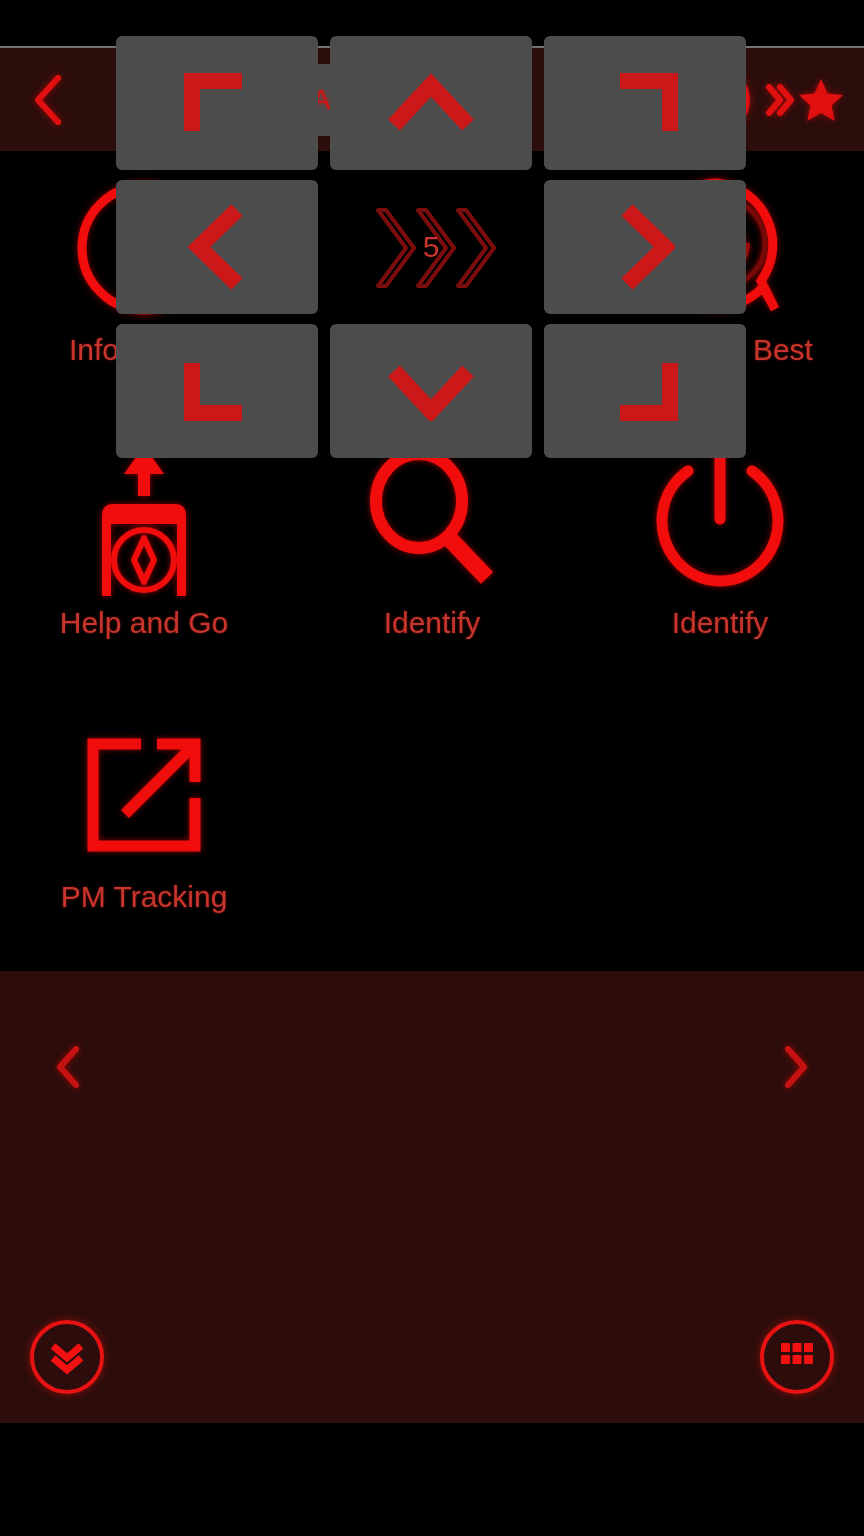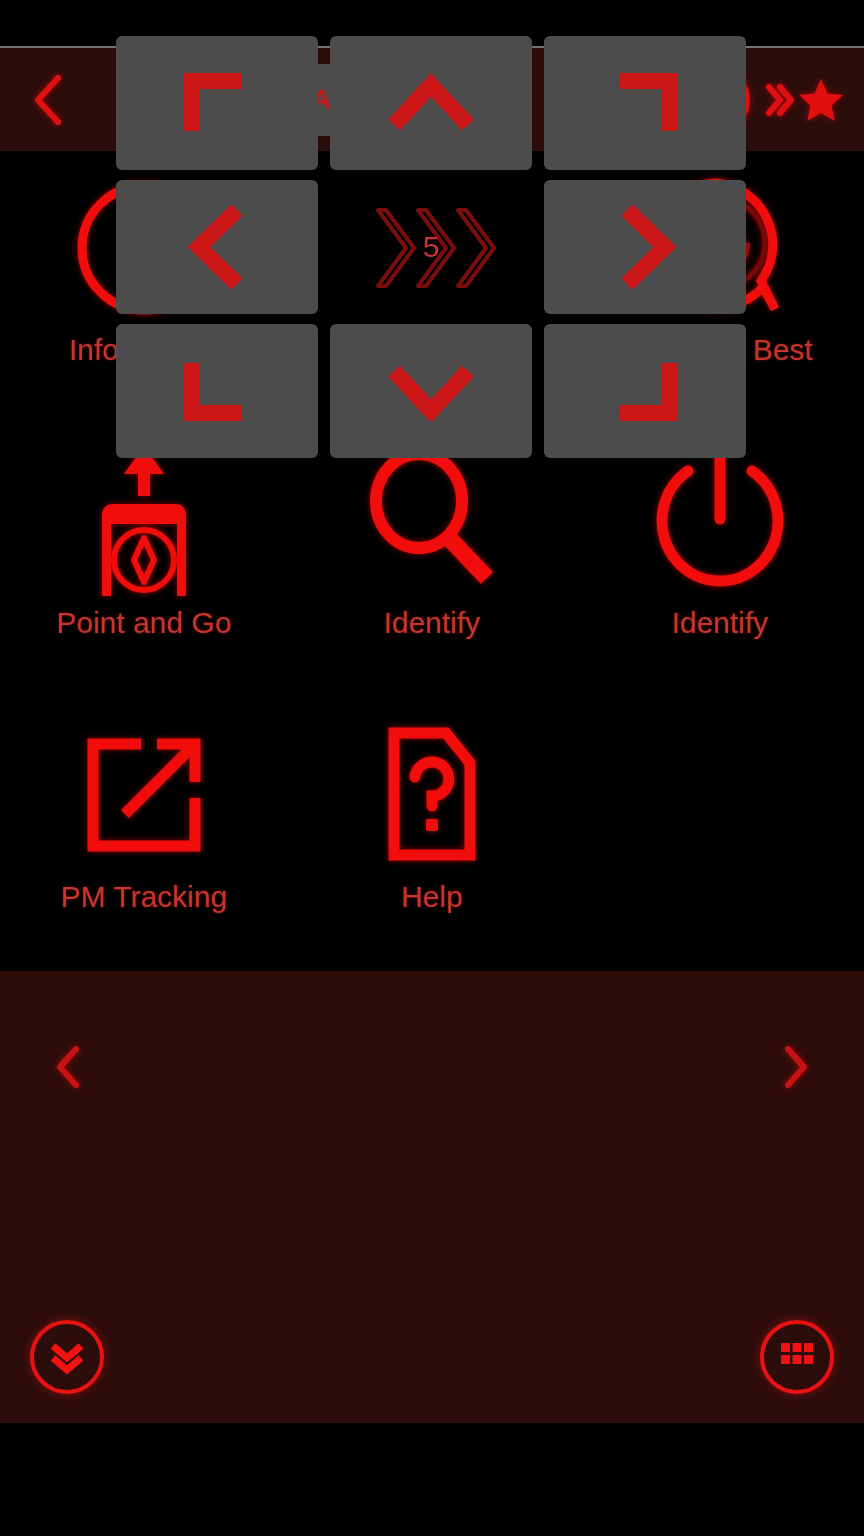--- a/index.html
+++ b/index.html
@@ -180,21 +180,21 @@
       <div class="tile-icon">
         <svg width="140" height="155" viewBox="0 0 140 155" class="glow">
           <path d="M70 2 L90 30 L76 30 L76 52 L64 52 L64 30 L50 30 Z" fill="#f20d0d"></path>
           <path d="M28 70 a10 10 0 0 1 10 -10 h64 a10 10 0 0 1 10 10 v82 h-9 v-72 h-66 v72 h-9 z" fill="#f20d0d"></path>
           <rect x="54" y="66" width="16" height="6" rx="3" fill="#f20d0d"></rect>
           <rect x="76" y="66" width="10" height="6" rx="3" fill="#f20d0d"></rect>
           <circle cx="70" cy="116" r="30" fill="none" stroke="#f20d0d" stroke-width="6"></circle>
           <path d="M70 94 L80 116 L70 138 L60 116 Z" fill="none" stroke="#f20d0d" stroke-width="6" stroke-linejoin="round"></path>
         </svg>
       </div>
-      <div class="tile-label">Point and Go</div>
+      <div class="tile-label">Help and Go</div>
     </div>
 
     <div class="tile">
       <div class="tile-icon">
         <svg width="150" height="150" viewBox="0 0 150 150" class="glow">
           <ellipse cx="62" cy="55" rx="43" ry="47" fill="none" stroke="#f20d0d" stroke-width="12"></ellipse>
           <line x1="92" y1="92" x2="130" y2="132" stroke="#f20d0d" stroke-width="17" stroke-linecap="butt"></line>
         </svg>
       </div>
       <div class="tile-label">Identify</div>
@@ -214,30 +214,20 @@
       <div class="tile-icon">
         <svg width="130" height="130" viewBox="0 0 130 130" class="glow">
           <polyline points="62,14 14,14 14,116 116,116 116,68" fill="none" stroke="#f20d0d" stroke-width="11" stroke-linejoin="miter"></polyline>
           <line x1="46" y1="84" x2="112" y2="18" stroke="#f20d0d" stroke-width="11"></line>
           <polyline points="78,14 116,14 116,52" fill="none" stroke="#f20d0d" stroke-width="11" stroke-linejoin="miter"></polyline>
         </svg>
       </div>
       <div class="tile-label">PM Tracking</div>
     </div>
 
-    <div class="tile">
-      <div class="tile-icon">
-        <svg width="120" height="140" viewBox="0 0 120 140" class="glow">
-          <path d="M22 8 H74 L98 38 V130 H22 Z" fill="none" stroke="#f20d0d" stroke-width="11" stroke-linejoin="miter"></path>
-          <path d="M43 52 a17 17 0 1 1 17 19 v10" fill="none" stroke="#f20d0d" stroke-width="11" stroke-linecap="round"></path>
-          <rect x="54" y="94" width="12" height="12" rx="2" fill="#f20d0d"></rect>
-        </svg>
-      </div>
-      <div class="tile-label">Help</div>
-    </div>
 
     <div class="tile empty"></div>
   </div>
 
   <div class="dpad-panel"></div>
 
   <div class="dpad-grid">
 
     <div class="dbtn">
       <svg width="70" height="64" viewBox="0 0 70 64">

